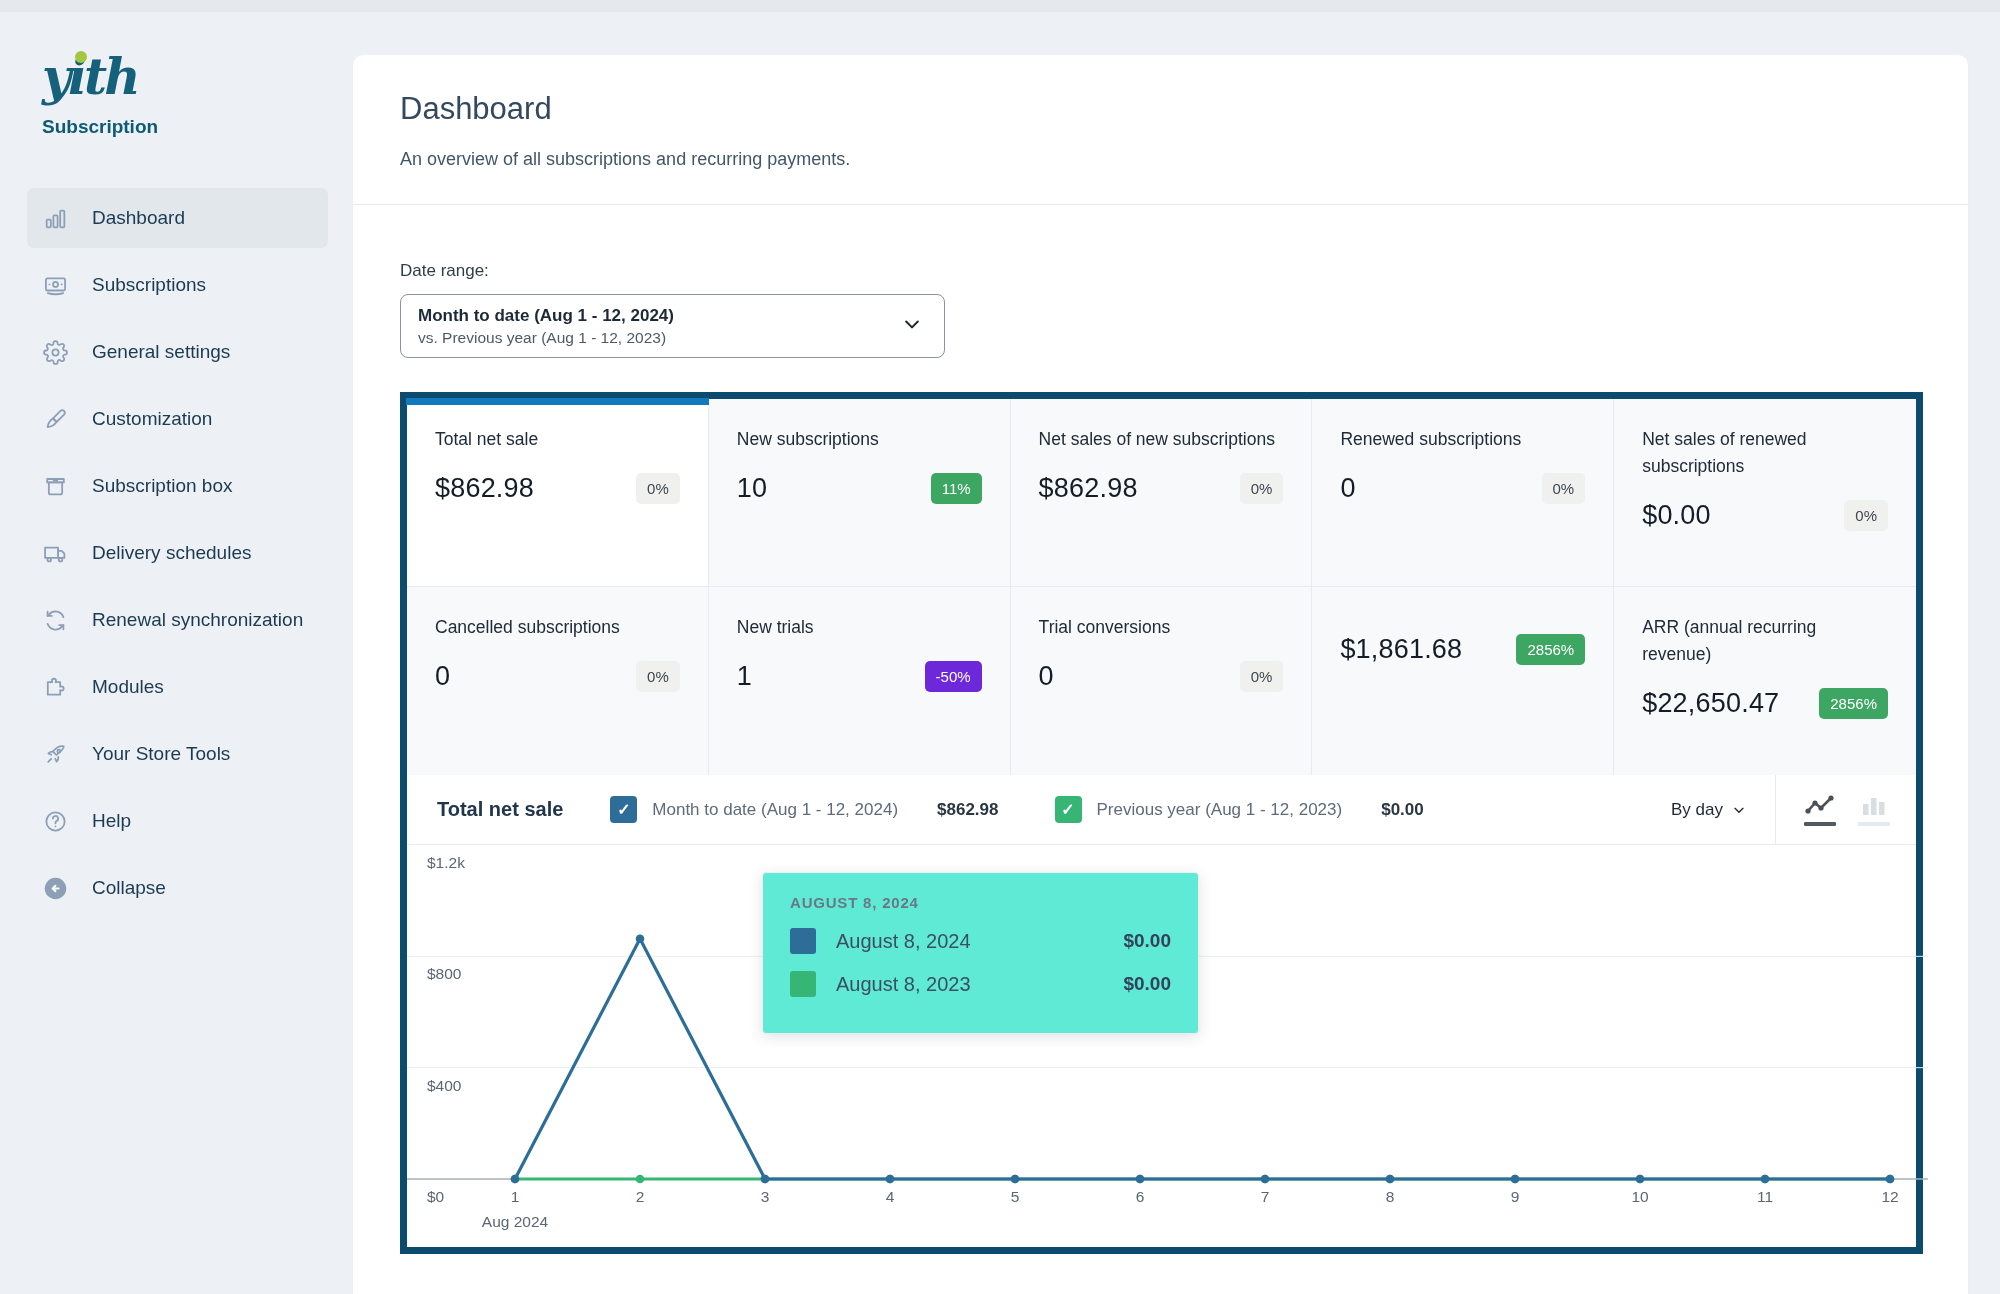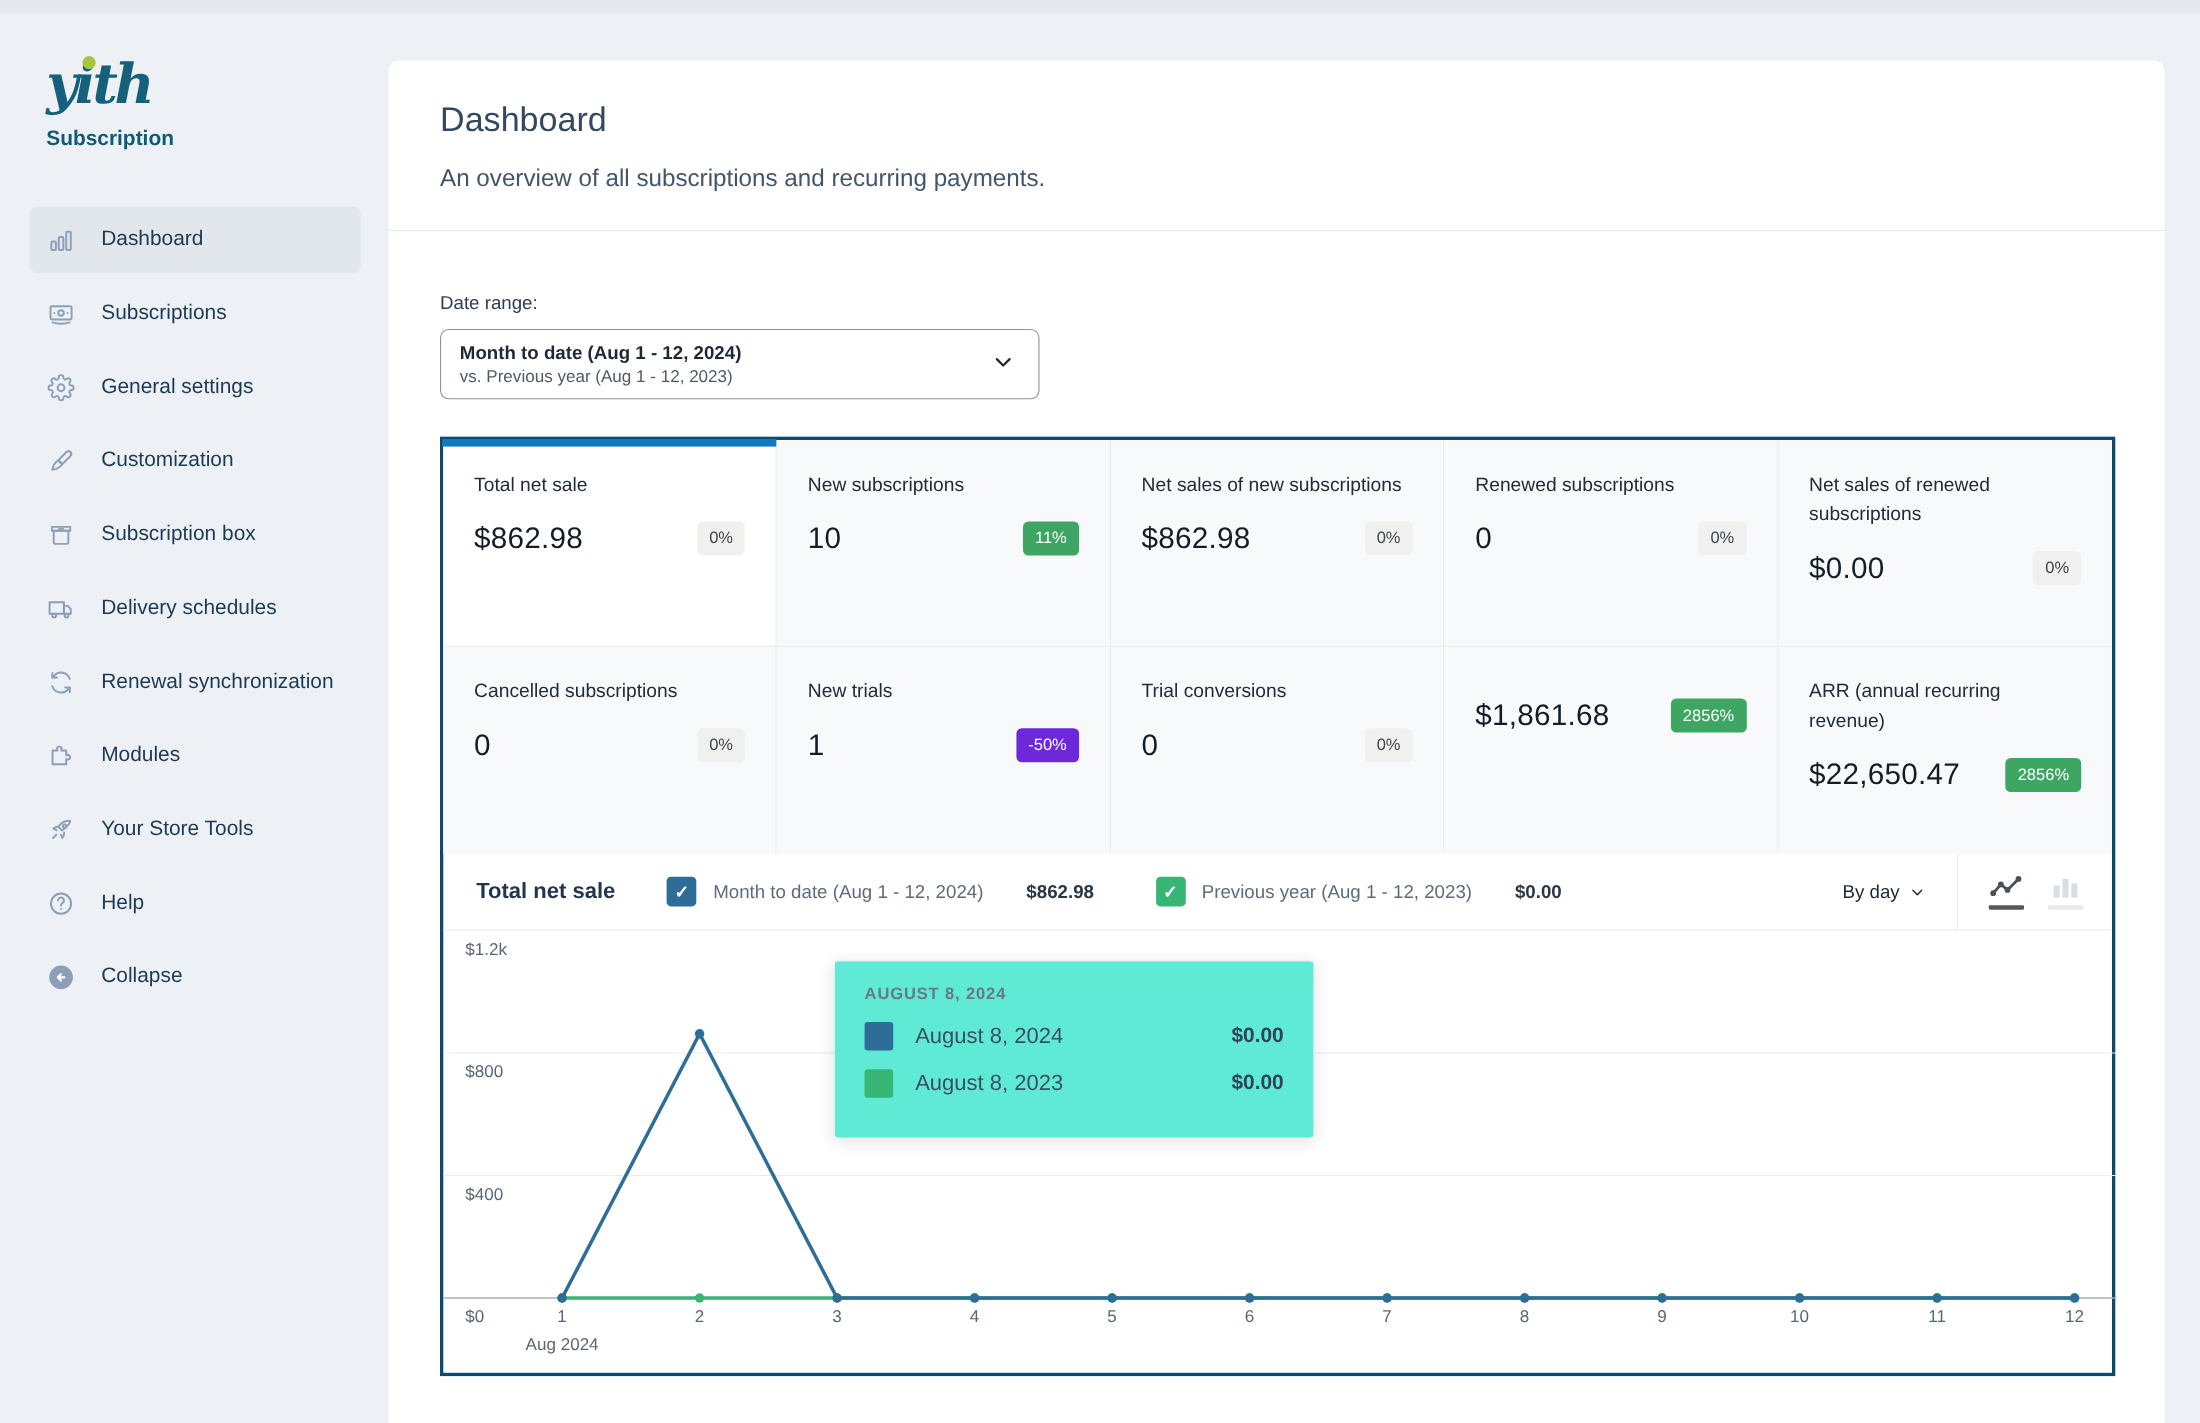--- a/index.html
+++ b/index.html
@@ -23,32 +23,32 @@
   .nav-item { display:flex; align-items:center; height:60px; margin-bottom:7px; padding:0 16px; border-radius:7px; cursor:pointer; }
   .nav-item.active { background:#e2e7ec; }
   .nav-icon { width:25px; height:25px; flex:0 0 25px; display:flex; align-items:center; justify-content:center; }
   .nav-icon svg { width:25px; height:25px; stroke:#8c9fb7; fill:none; stroke-width:1.7; stroke-linecap:round; stroke-linejoin:round; }
   .nav-label { margin-left:24px; font-size:19px; font-weight:500; color:#1c3a52; }
 
   
   .main-card { position:absolute; top:55px; left:353px; width:1615px; height:1260px; background:#fff; border-radius:10px; box-shadow:0 1px 2px rgba(0,0,0,.04); padding:0 45px 0 47px; }
   .page-header { padding-top:36px; }
   .page-title { font-size:31px; font-weight:500; color:#35495e; }
-  .page-subtitle { margin-top:22px; font-size:22px; color:#42566a; }
+  .page-subtitle { margin-top:22px; font-size:18px; color:#42566a; }
   .header-divider { margin:34px -45px 0 -47px; border-bottom:1px solid #e6e9ed; }
 
   .daterange-label { margin-top:56px; font-size:17px; color:#2f3c4c; }
   .daterange-select { margin-top:13px; width:545px; height:64px; border:1px solid #8d939c; border-radius:8px; background:#fff; display:flex; align-items:center; padding:0 22px 0 17px; cursor:pointer; }
   .daterange-text { flex:1; }
   .daterange-primary { font-size:17px; font-weight:bold; color:#1d2936; }
   .daterange-secondary { margin-top:3px; font-size:15.5px; color:#4f5a66; }
   .daterange-chevron svg { width:20px; height:20px; stroke:#20262c; stroke-width:2.4; fill:none; stroke-linecap:round; stroke-linejoin:round; }
 
   
-  .panel { margin-top:34px; width:1523px; border:3px solid #0c4a6e; background:#fff; }
+  .panel { margin-top:34px; width:1523px; border:7px solid #0c4a6e; background:#fff; }
   .stats-grid { display:grid; grid-template-columns:repeat(5, 1fr); }
   .stat-card { position:relative; height:188px; background:#f8f9fb; padding:27px 28px 0 28px; border-right:1px solid #e7eaee; cursor:pointer; }
   .stat-card:nth-child(5n) { border-right:none; }
   .stat-card:nth-child(-n+5) { border-bottom:1px solid #e7eaee; }
   .card-active { background:#fff; }
   .card-active::before { content:''; position:absolute; top:-1px; left:-1px; right:-1px; height:7px; background:#1379bd; }
   .stat-label { font-size:17.5px; line-height:1.55; color:#202c39; }
   .stat-value-row { margin-top:20px; display:flex; align-items:center; justify-content:space-between; }
   .stat-value { font-size:27px; font-weight:500; color:#141d27; letter-spacing:.2px; }
   .badge { display:inline-block; padding:8px 11px; border-radius:5px; font-size:15px; line-height:1; }

